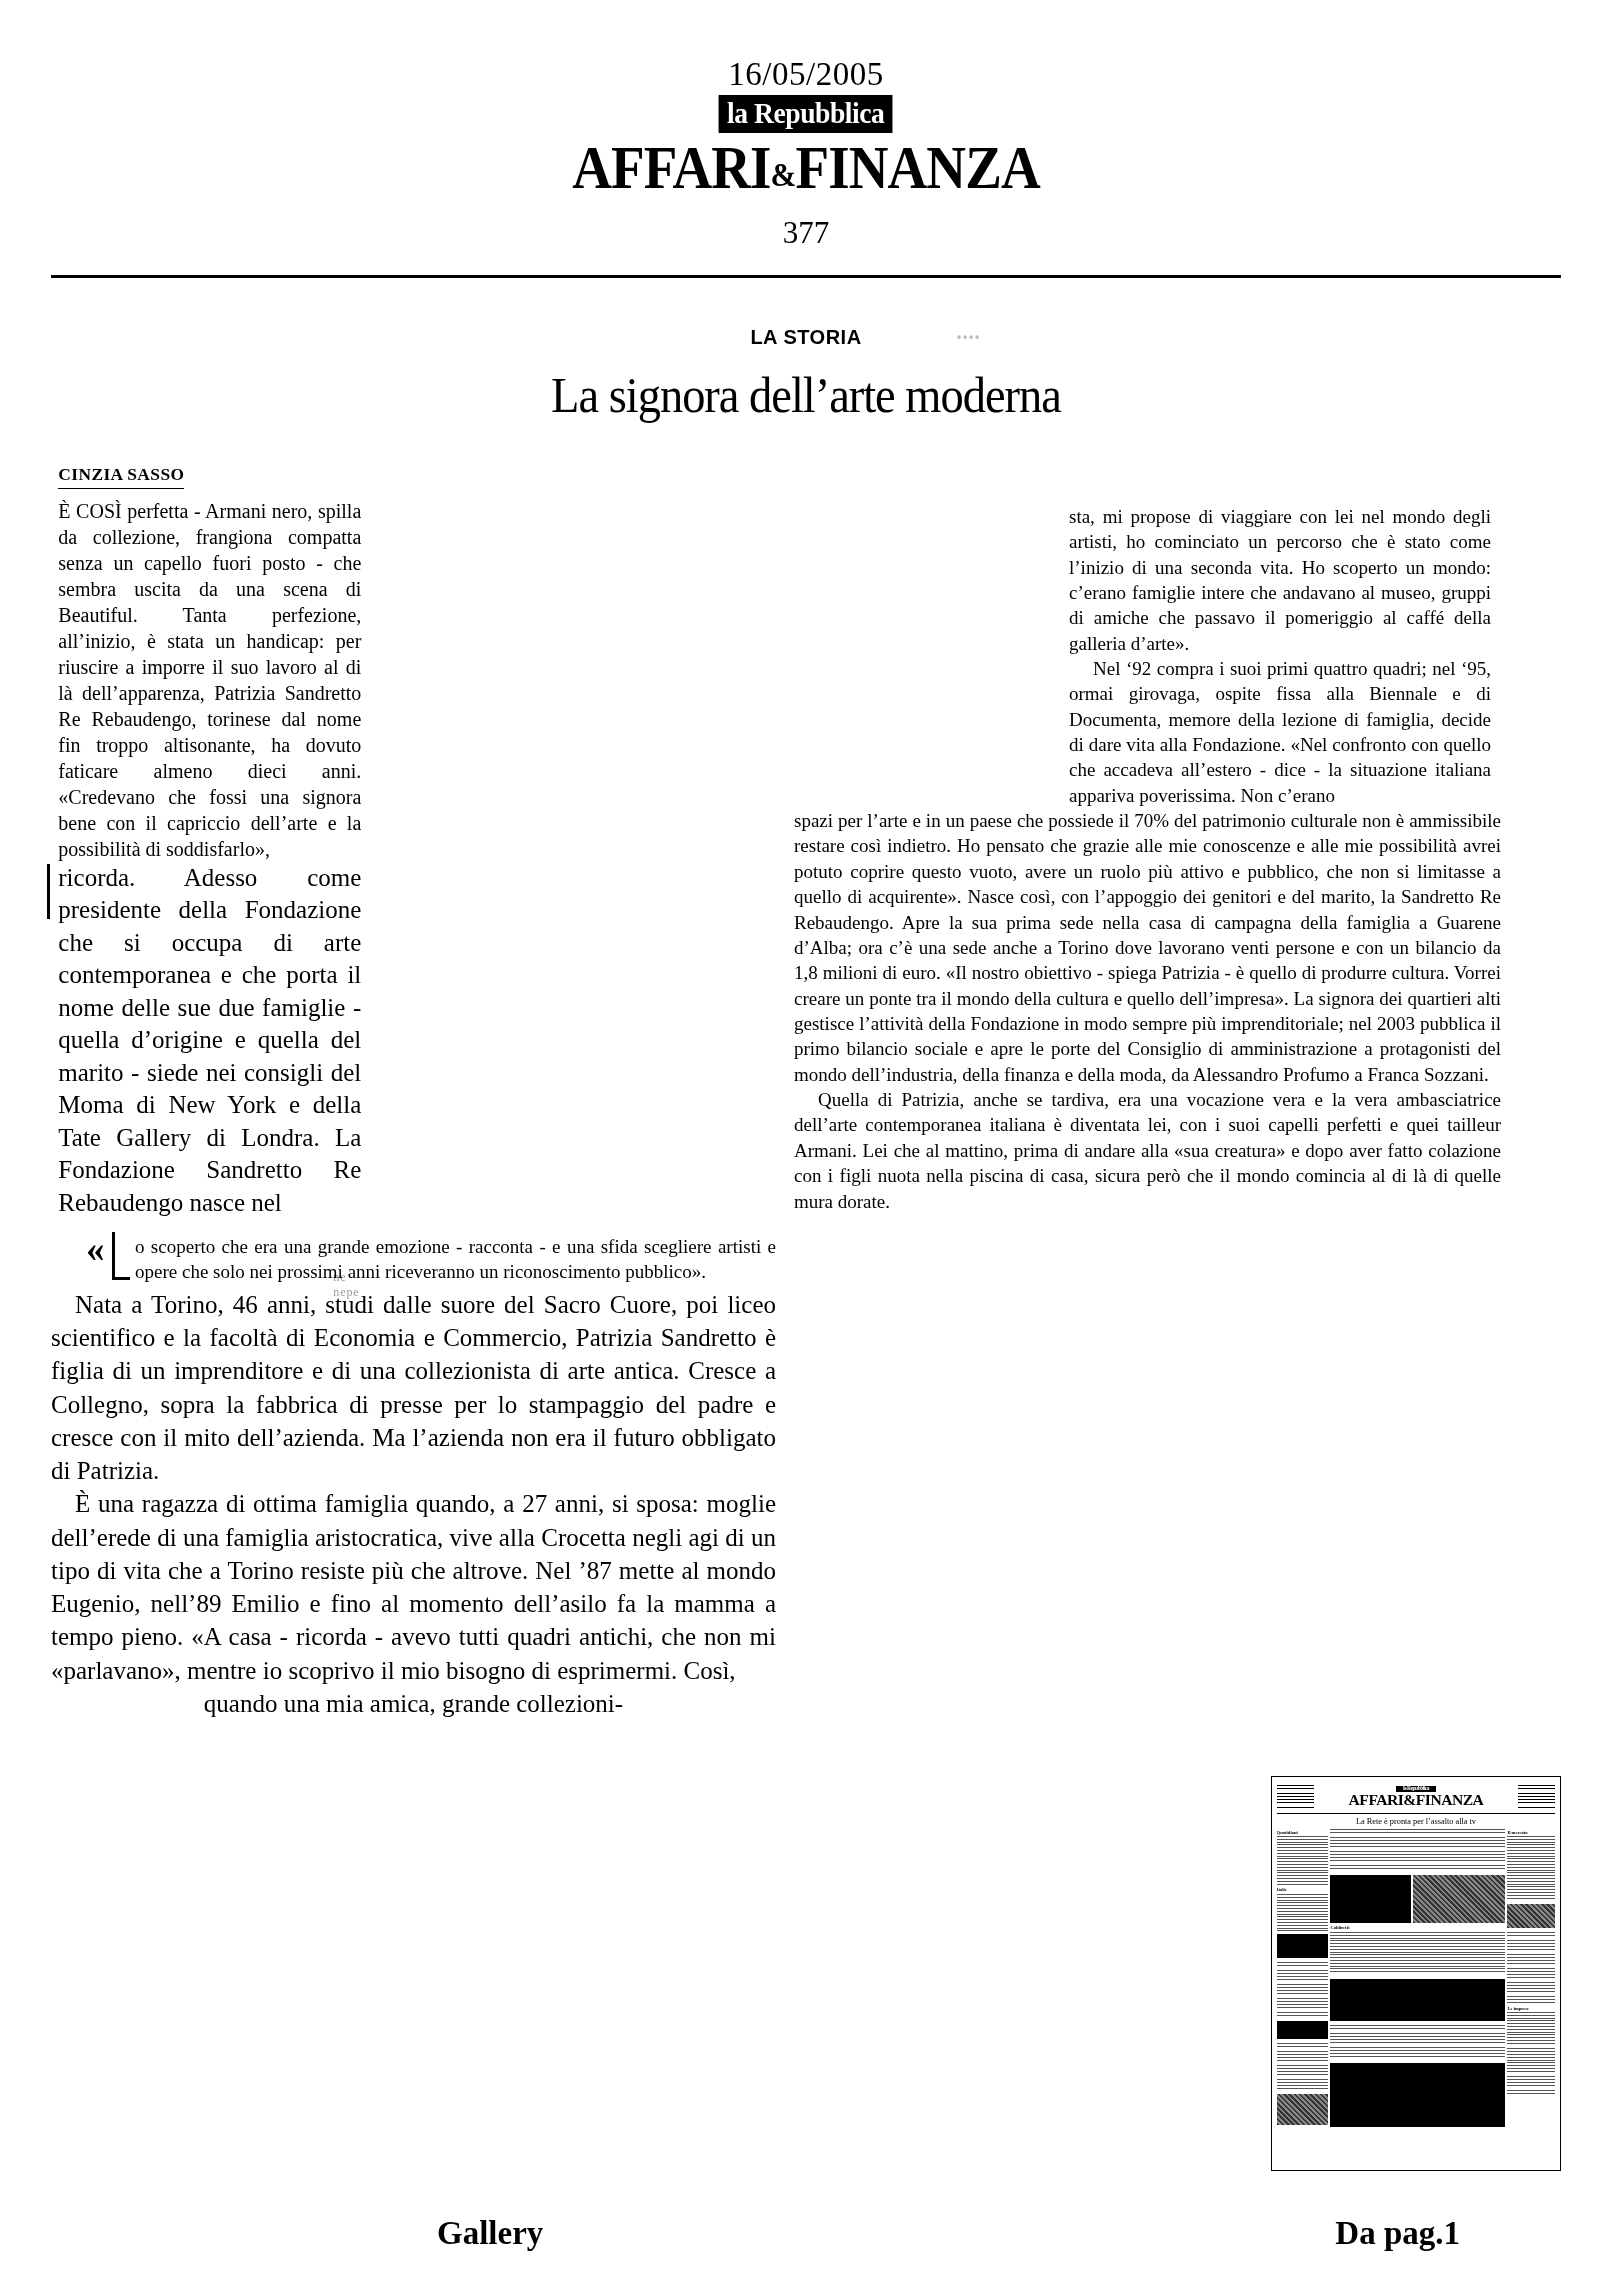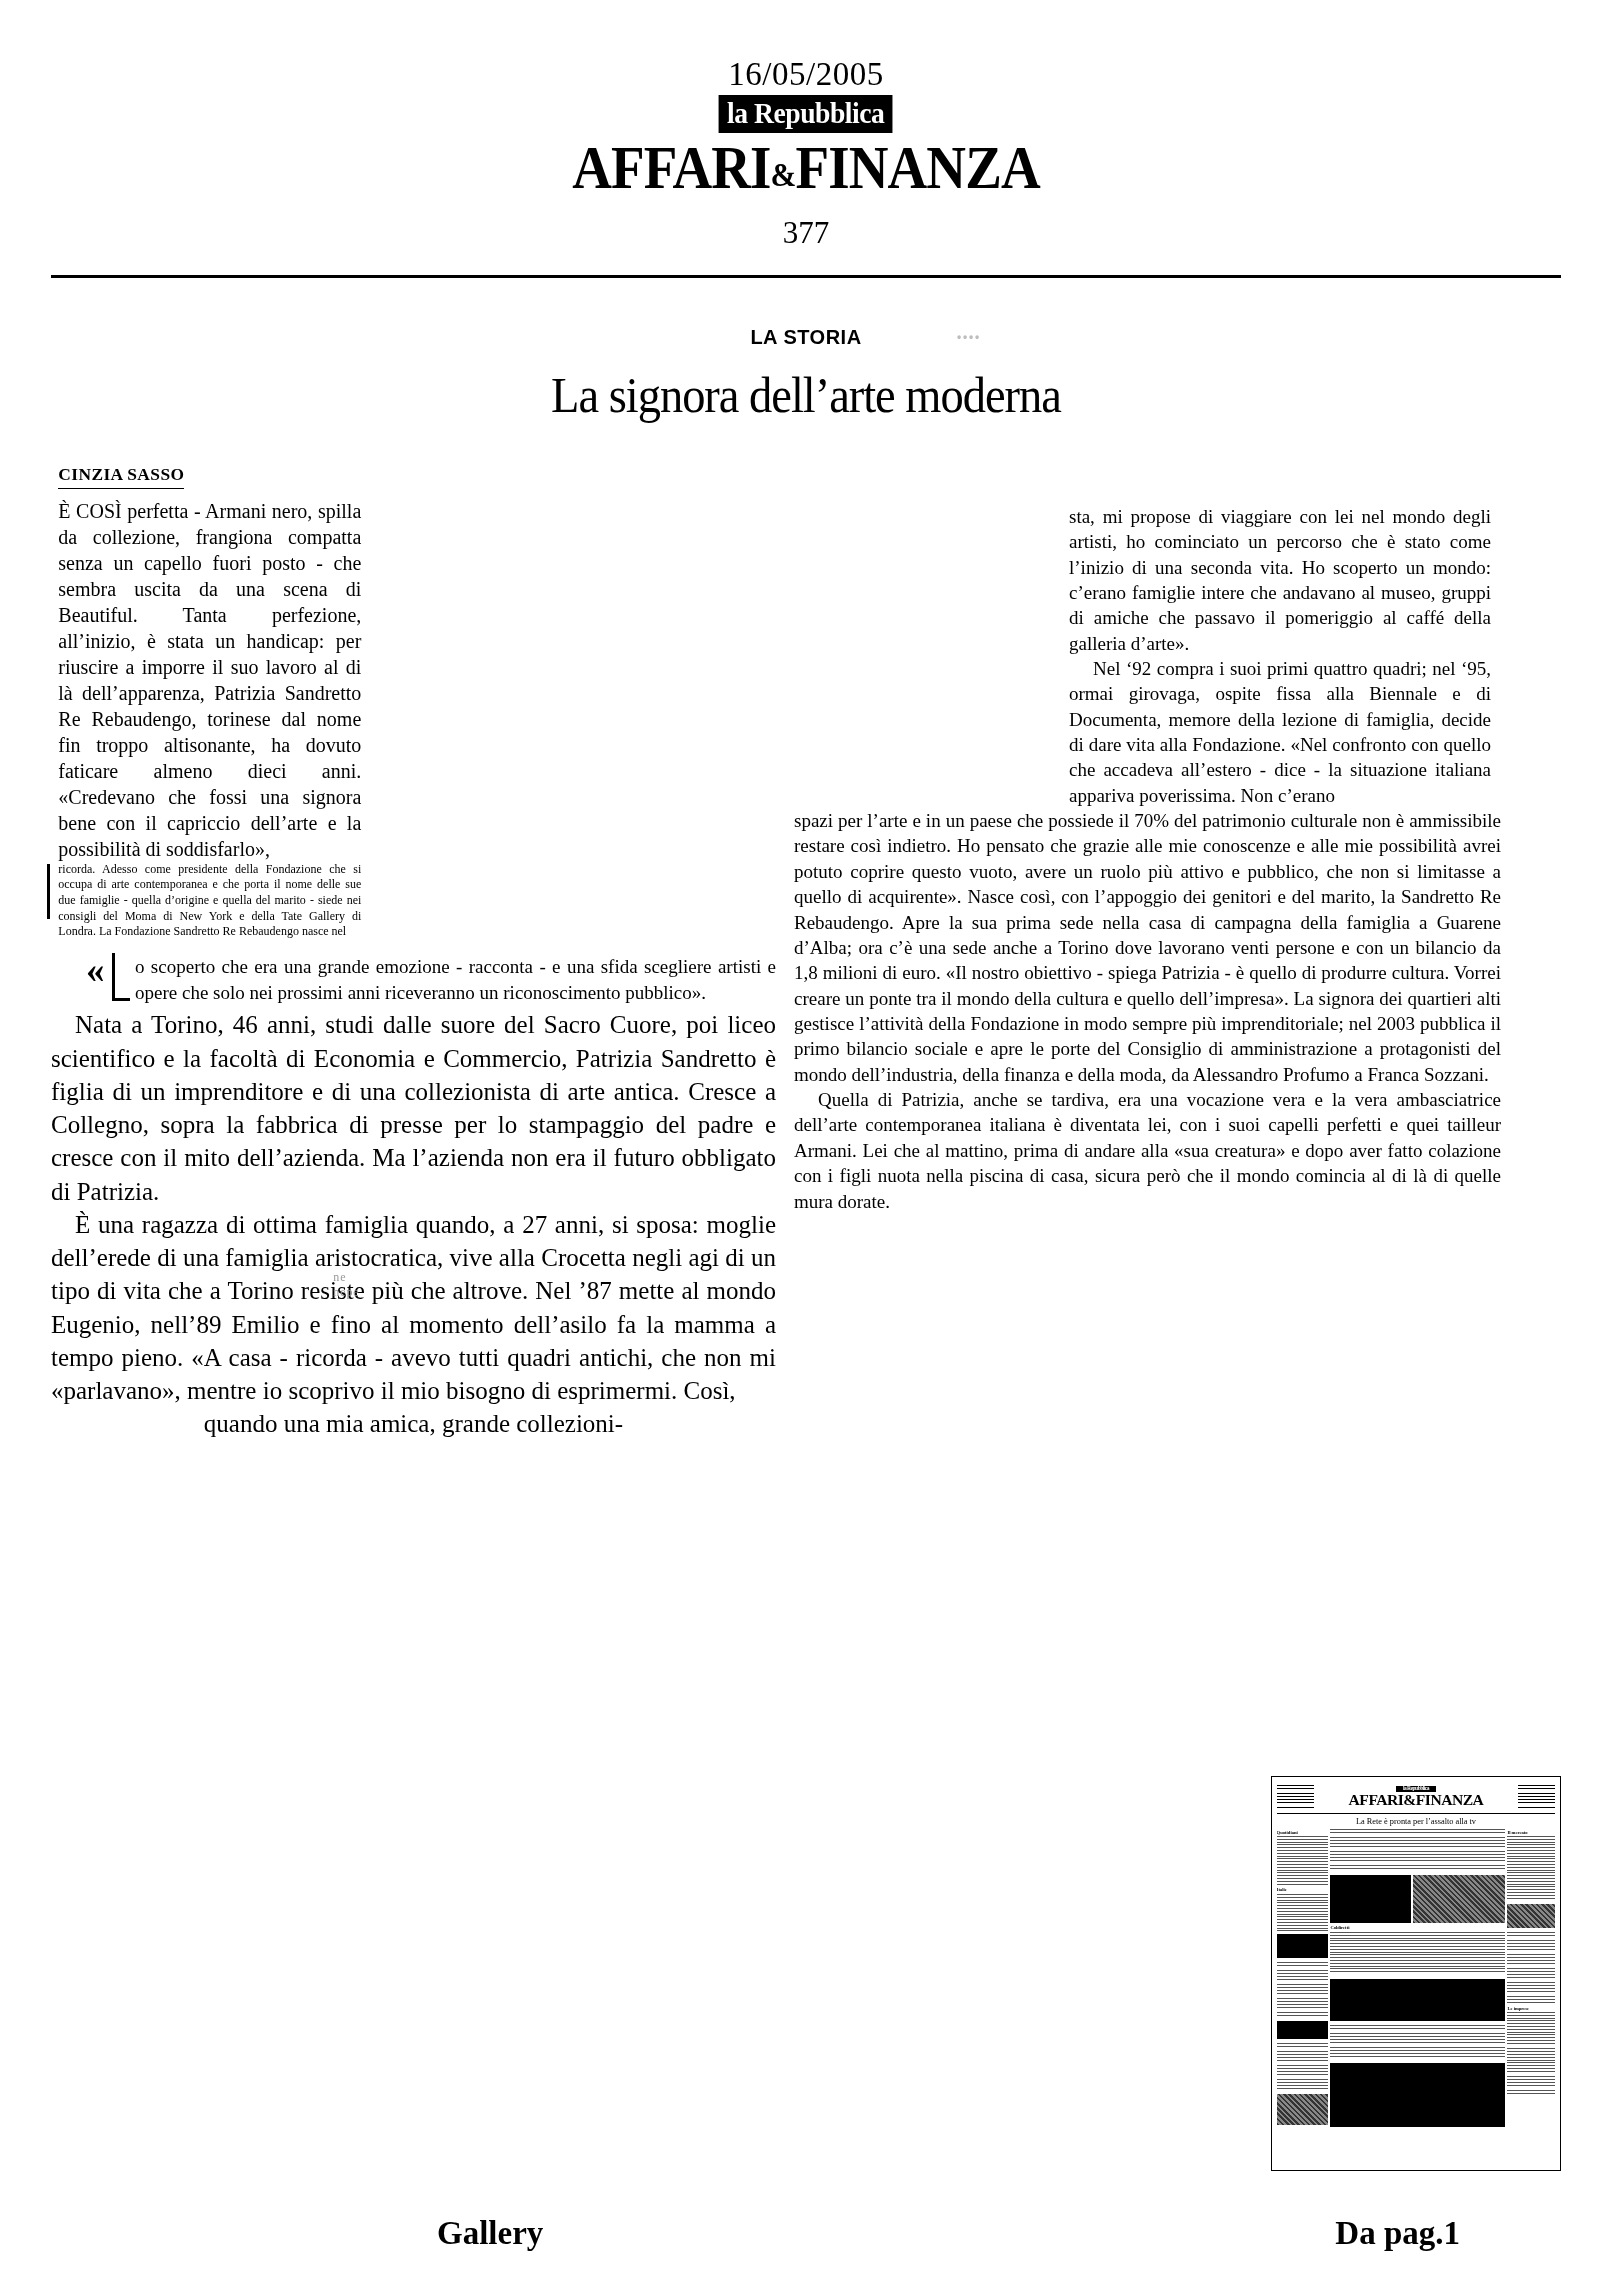--- a/index.html
+++ b/index.html
@@ -136,21 +136,21 @@
     left: 275px;
     top: 408px;
     font-size: 12px;
     color: #999;
     letter-spacing: 0.9px;
   }
 
   .intro2 {
     width: 303px;
     margin-left: 7.3px;
-    font-size: 12px;
+    font-size: 25px;
     line-height: 1.30;
     text-align: justify;
     position: relative;
   }
   .intro2::before {
     content: "";
     position: absolute;
     left: -11px;
     top: 1.8px;
     height: 55px;

